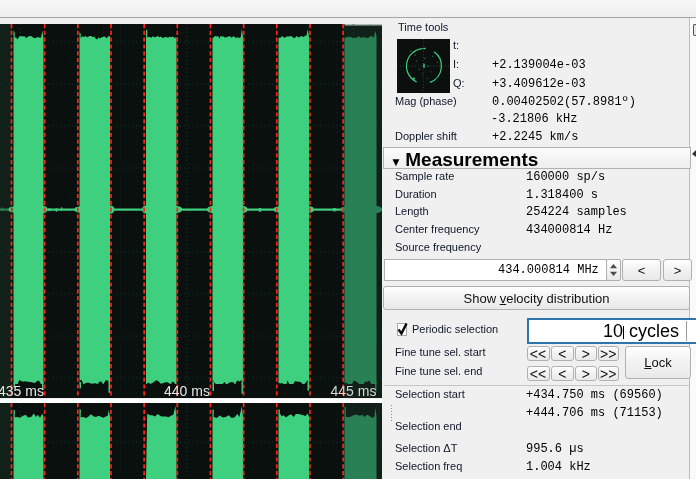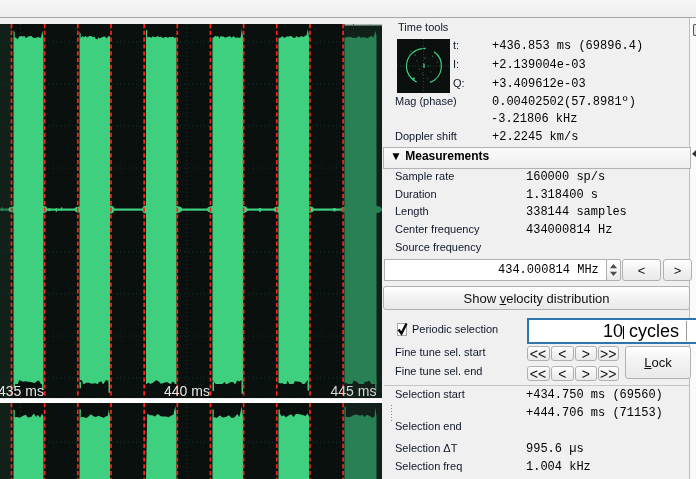--- a/index.html
+++ b/index.html
@@ -209,21 +209,21 @@
         <rect x="27.2" y="18.6" width="1.4" height="1.4" opacity="0.55"></rect>
         <rect x="21.6" y="29.6" width="1.4" height="1.4" opacity="0.4"></rect>
         <rect x="24.6" y="34.2" width="1.4" height="1.4" opacity="0.45"></rect>
         <rect x="33.2" y="32.2" width="1.4" height="1.4" opacity="0.4"></rect>
         <rect x="19.2" y="21.2" width="1.4" height="1.4" opacity="0.4"></rect>
         <rect x="29.8" y="38.8" width="1.4" height="1.4" opacity="0.4"></rect>
       </g>
     </svg>
 
 <div class="abs" style="left:383px;top:147px;width:306px;height:20px;background:linear-gradient(#fbfbfb,#eeeeee);border:1px solid #b2b2b2"></div>
-<div class="abs" style="left:390px;top:149px;font-size:12px;font-weight:bold;color:#000"><span style="font-size:12px;vertical-align:0px">▼</span> <span style="font-size:12px">Measurements</span></div>
+<div class="abs" style="left:390px;top:149px;font-size:12px;font-weight:bold;color:#000"><span style="font-size:12px;vertical-align:0px">▼</span> <span style="font-size:19px">Measurements</span></div>
 
 <div class="abs inp" style="left:384px;top:259px;width:221px;height:20px"></div>
 <div class="val" style="left:498px;top:263px">434.000814 MHz</div>
 <div class="abs spin" style="left:606px;top:259px;width:13px;height:20px">
   <svg width="13" height="20">
         <path d="M6.5 4 L10 8.2 L3 8.2 Z" fill="#4a4a4a"></path>
         <path d="M6.5 16 L10 11.8 L3 11.8 Z" fill="#4a4a4a"></path>
       </svg>
 </div>
 <div class="abs btn" style="left:622px;top:259px;width:37px;height:20px;font-size:13px">&lt;</div>
@@ -252,34 +252,33 @@
     <div class="abs btn" style="left:575.0px;top:366.2px;width:19.5px;height:13px;font-size:14px;">&gt;</div>
     <div class="abs btn" style="left:597.5px;top:366.2px;width:19.5px;height:13px;font-size:14px;">&gt;&gt;</div>
 <div class="abs btn" style="left:625px;top:345.5px;width:64px;height:31.5px;font-size:13px"><u>L</u>ock</div>
 <div class="abs" style="left:384px;top:385px;width:305px;height:1px;background:#c6c6c6"></div>
     <div class="abs" style="left:391px;top:405px;width:1px;height:18px;background:repeating-linear-gradient(#8a8a8a 0 1px,transparent 1px 3px)"></div>
 
 <div class="lbl" style="left:398px;top:20.6px">Time tools</div>
     <div class="lbl" style="left:453px;top:39.0px">t:</div>
     <div class="lbl" style="left:453px;top:58.0px">I:</div>
     <div class="lbl" style="left:453px;top:77.0px">Q:</div>
-    <div class="val" style="left:492px;top:39.0px">+436.853 ms (69896.4)</div>
     <div class="val" style="left:492px;top:58.0px">+2.139004e-03</div>
     <div class="val" style="left:492px;top:77.0px">+3.409612e-03</div>
     <div class="lbl" style="left:395px;top:94.5px">Mag (phase)</div>
     <div class="val" style="left:492px;top:94.5px">0.00402502(57.8981º)</div>
     <div class="val" style="left:491px;top:112.0px">-3.21806 kHz</div>
     <div class="lbl" style="left:395px;top:129.7px">Doppler shift</div>
     <div class="val" style="left:492px;top:129.7px">+2.2245 km/s</div>
     <div class="lbl" style="left:395px;top:169.8px">Sample rate</div>
     <div class="val" style="left:526px;top:169.8px">160000 sp/s</div>
     <div class="lbl" style="left:395px;top:187.5px">Duration</div>
     <div class="val" style="left:526px;top:187.5px">1.318400 s</div>
     <div class="lbl" style="left:395px;top:205.2px">Length</div>
-    <div class="val" style="left:526px;top:205.2px">338144 samples</div>
+    <div class="val" style="left:526px;top:205.2px">254224 samples</div>
     <div class="lbl" style="left:395px;top:222.9px">Center frequency</div>
     <div class="val" style="left:526px;top:222.9px">434000814 Hz</div>
     <div class="lbl" style="left:395px;top:240.6px">Source frequency</div>
     <div class="lbl" style="left:395px;top:388.0px">Selection start</div>
     <div class="val" style="left:526px;top:388.0px">+434.750 ms (69560)</div>
     <div class="lbl" style="left:395px;top:420px">Selection end</div>
     <div class="val" style="left:526px;top:406.0px">+444.706 ms (71153)</div>
     <div class="lbl" style="left:395px;top:442.0px">Selection ΔT</div>
     <div class="val" style="left:526px;top:442.0px">995.6 µs</div>
     <div class="lbl" style="left:395px;top:460.0px">Selection freq</div>

